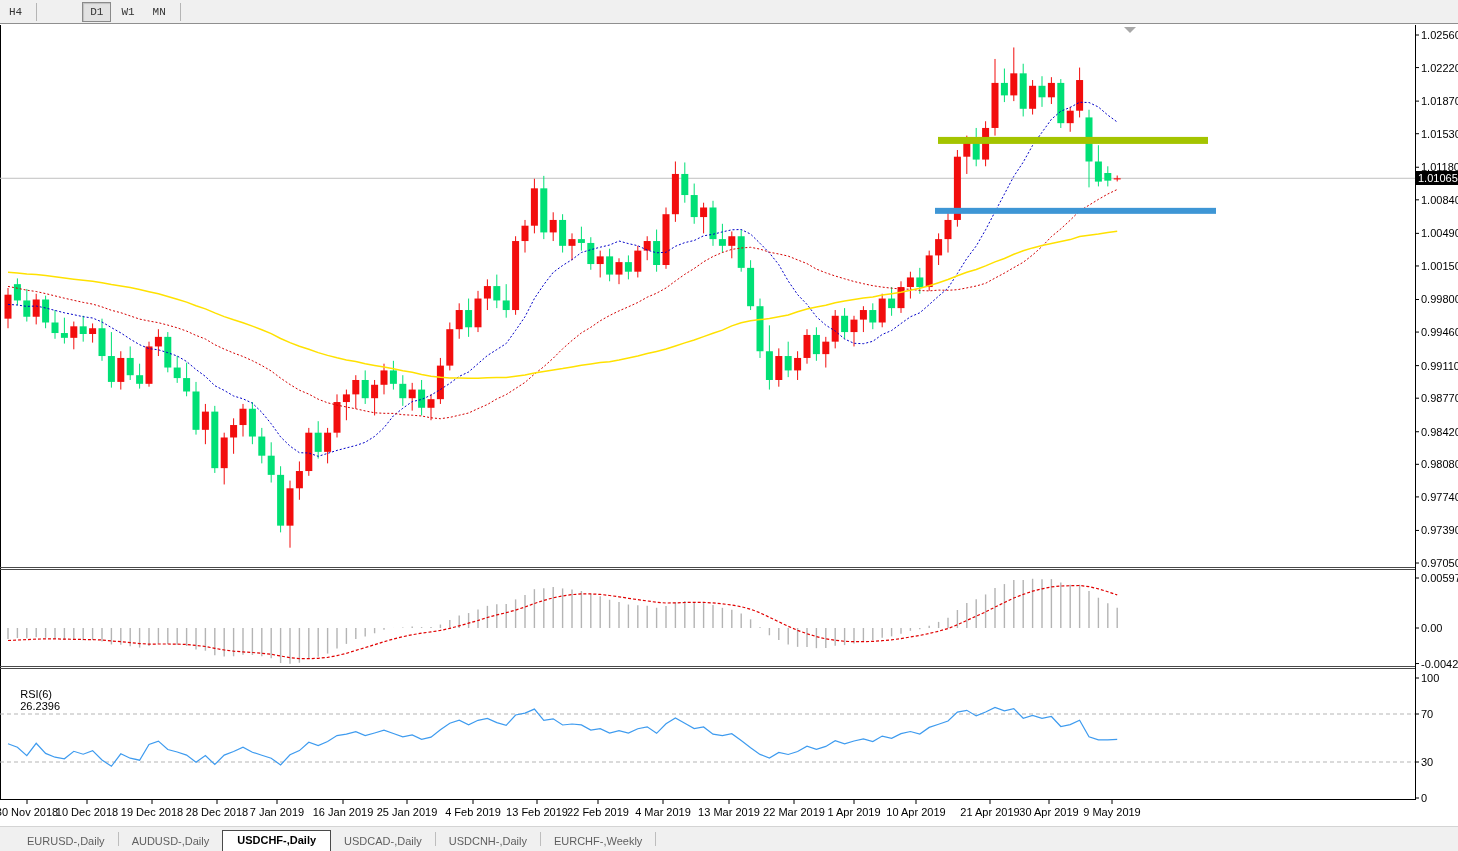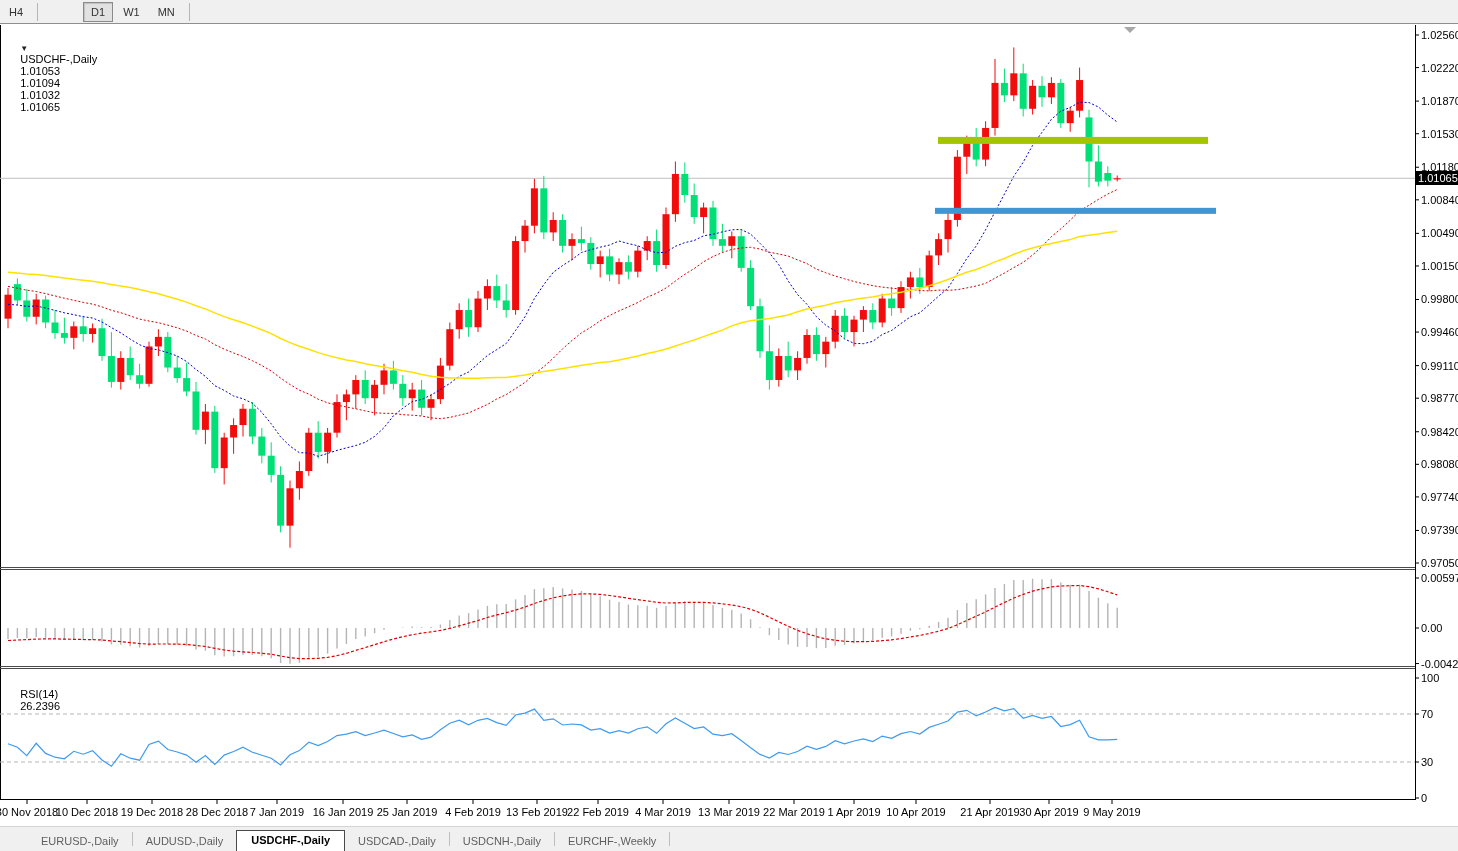--- a/index.html
+++ b/index.html
@@ -1,37 +1,37 @@
 <!DOCTYPE html>
 <html><head>
 <meta charset="utf-8">
 <style>
   html,body{margin:0;padding:0;background:#fff;}
   #app{position:relative;width:1458px;height:851px;overflow:hidden;
        font-family:"Liberation Sans", sans-serif;font-size:11px;background:#fff;}
   
   #toolbar{position:absolute;left:0;top:0;width:1458px;height:24px;background:#f0f0f0;
-           border-bottom:1px solid #8f8f8f;display:flex;align-items:center;box-sizing:border-box;}
+           border-bottom:1px solid #8f8f8f;display:flex;align-items:center;box-sizing:border-box;font-family:Liberation Mono, monospace;}
   .tf-btn{padding:3px 7px;margin:0 1px;color:#333;border:1px solid transparent;cursor:default;}
   .tf-btn.active{border:1px solid #8a8a8a;background:#e2e2e2;box-shadow:inset 1px 1px 1px rgba(0,0,0,.15);margin-left:40px;}
   .tb-sep{width:1px;height:18px;background:#b5b5b5;margin:0 5px;}
   
   #chart-svg{position:absolute;left:0;top:0;}
   
   .ov{position:absolute;color:#000;white-space:pre;}
   #chart-title{left:8px;top:29px;}
   #chart-title .tri{font-size:8px;color:#222;margin-right:4px;}
   #macd-label{left:8px;top:573px;}
   #rsi-label{left:8px;top:676px;}
   .spc{margin-right:6px;}
   #price-badge{position:absolute;left:1416px;top:171px;width:42px;height:14px;background:#000;
                color:#fff;line-height:14px;padding-left:2px;}
   
   #tabbar{position:absolute;left:0;top:826px;width:1458px;height:25px;background:#f0f0f0;
-          border-top:1px solid #d4d4d4;display:flex;align-items:flex-end;box-sizing:border-box;padding-left:28px;}
+          border-top:1px solid #d4d4d4;display:flex;align-items:flex-end;box-sizing:border-box;padding-left:14px;}
   .tab{padding:3px 13px 4px 13px;color:#5f5f5f;position:relative;cursor:default;}
   .tab.active{background:#fff;border:1px solid #4a4a4a;border-bottom:none;color:#000;font-weight:bold;
               padding:3px 14px 5px 14px;margin-bottom:0;}
   .tab-sep{width:1px;height:14px;background:#bdbdbd;margin:0 0 5px 0;}
 </style>
 </head>
 <body>
 
 <div id="app">
 
@@ -509,32 +509,24 @@
         <text x="916" y="816" text-anchor="middle" font-family="&quot;Liberation Sans&quot;, sans-serif" font-size="11" fill="#000">10 Apr 2019</text>
         <line x1="990" y1="800" x2="990" y2="804" stroke="#000" stroke-width="1"></line>
         <text x="990" y="816" text-anchor="middle" font-family="&quot;Liberation Sans&quot;, sans-serif" font-size="11" fill="#000">21 Apr 2019</text>
         <line x1="1049" y1="800" x2="1049" y2="804" stroke="#000" stroke-width="1"></line>
         <text x="1049" y="816" text-anchor="middle" font-family="&quot;Liberation Sans&quot;, sans-serif" font-size="11" fill="#000">30 Apr 2019</text>
         <line x1="1112" y1="800" x2="1112" y2="804" stroke="#000" stroke-width="1"></line>
         <text x="1112" y="816" text-anchor="middle" font-family="&quot;Liberation Sans&quot;, sans-serif" font-size="11" fill="#000">9 May 2019</text>
       </g>
     </svg>
 
-  <div class="ov" id="chart-title">
-    <span class="tri">▼</span>
-    <span class="spc">USDCHF-,Daily</span>
-    <span class="spc">1.01053</span>
-    <span class="spc">1.01094</span>
-    <span class="spc">1.01032</span>
-    <span>1.01065</span>
-  </div>
 
 
   <div class="ov" id="rsi-label">
-    <span class="spc">RSI(14)</span>
+    <span class="spc">RSI(6)</span>
     <span>26.2396</span>
   </div>
 
   <div id="price-badge">1.01065</div>
 
   <div id="tabbar">
     <span class="tab">EURUSD-,Daily</span>
     <span class="tab-sep"></span>
     <span class="tab">AUDUSD-,Daily</span>
     <span class="tab active">USDCHF-,Daily</span>

